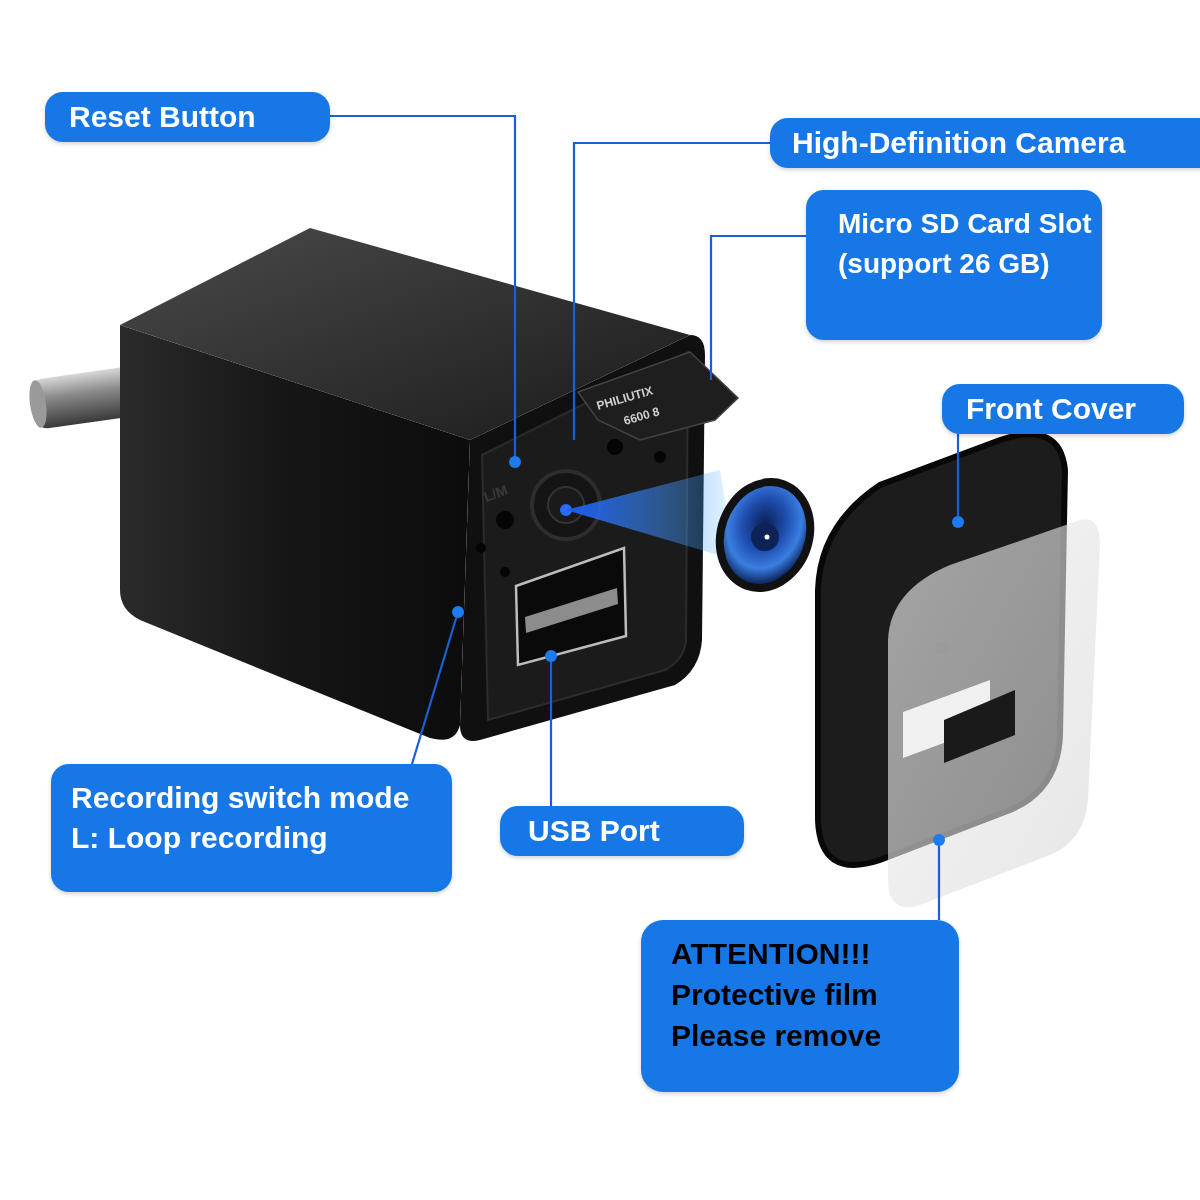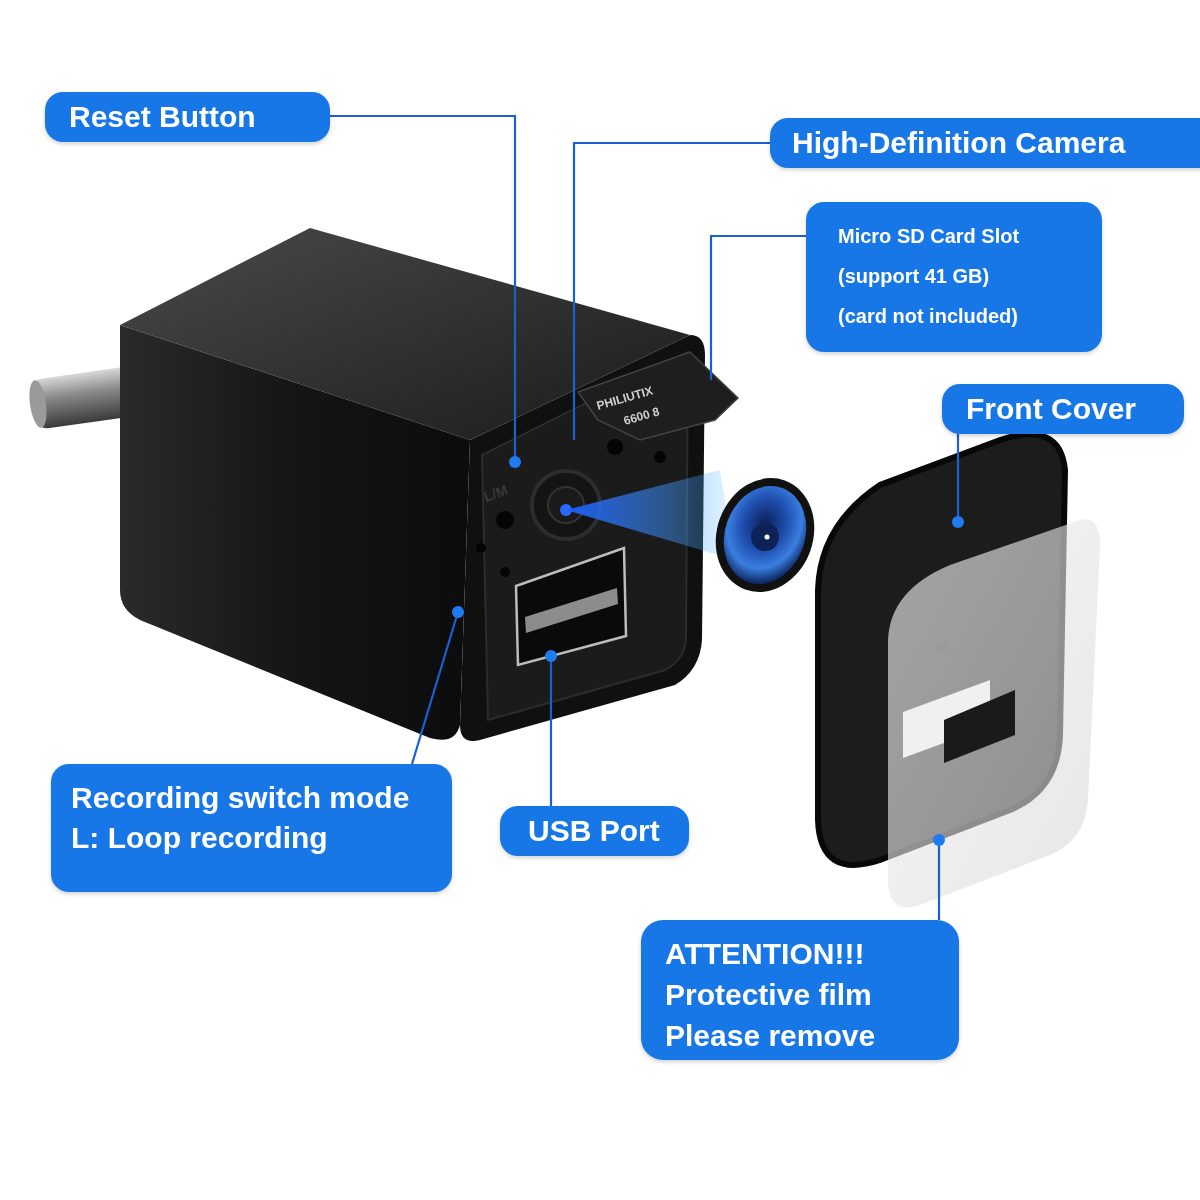--- a/index.html
+++ b/index.html
@@ -8,25 +8,25 @@
     .stage { position: absolute; left: 0; top: 0; width: 1200px; height: 1200px; }
     svg.art { position: absolute; left: 0; top: 0; width: 1200px; height: 1200px; }
     .callout {
       position: absolute; background: #1877e6; color: #ffffff;
       border-radius: 18px; font-weight: bold; box-sizing: border-box;
       box-shadow: 0 2px 4px rgba(0,0,0,0.18);
     }
     .callout .line { display: block; white-space: nowrap; }
     .c-reset   { left: 45px;  top: 92px;  width: 285px; height: 50px; font-size: 30px; padding: 8px 0 0 24px; }
     .c-camera  { left: 770px; top: 118px; width: 458px; height: 50px; font-size: 30px; padding: 8px 0 0 22px; }
-    .c-sd      { left: 806px; top: 202px; width: 296px; height: 150px; font-size: 20px; line-height: 40px; padding: 14px 0 0 32px; }
+    .c-sd      { left: 806px; top: 190px; width: 296px; height: 150px; font-size: 28px; line-height: 40px; padding: 14px 0 0 32px; }
     .c-front   { left: 926px; top: 384px; width: 242px; height: 50px; font-size: 30px; padding: 8px 0 0 24px; margin-left: 16px; }
     .c-record  { left: 51px;  top: 764px; width: 401px; height: 128px; font-size: 30px; line-height: 40px; padding: 14px 0 0 20px; }
-    .c-usb     { left: 500px; top: 806px; width: 189px; height: 50px; font-size: 30px; padding: 8px 0 0 28px; }
-    .c-attn    { left: 641px; top: 920px; width: 318px; height: 140px; font-size: 30px; line-height: 41px; padding: 13px 0 0 24px; color: #ffffff; border-radius: 22px; }
+    .c-usb     { left: 500px; top: 806px; width: 244px; height: 50px; font-size: 30px; padding: 8px 0 0 28px; }
+    .c-attn    { left: 641px; top: 920px; width: 318px; height: 172px; font-size: 30px; line-height: 41px; padding: 13px 0 0 30px; color: #000000; border-radius: 22px; }
   </style>
 </head>
 <body>
 
 <div class="stage">
 
   <svg class="art" viewBox="0 0 1200 1200">
     <defs>
       <linearGradient id="bodyTop" x1="0" y1="0" x2="1" y2="1">
         <stop offset="0" stop-color="#4a4a4a"></stop>
@@ -130,22 +130,21 @@
   <div class="callout c-reset">
     <span class="line">Reset Button</span>
   </div>
 
   <div class="callout c-camera">
     <span class="line">High-Definition Camera</span>
   </div>
 
   <div class="callout c-sd">
     <span class="line">Micro SD Card Slot</span>
-    <span class="line">(support 41 GB)</span>
-    <span class="line">(card not included)</span>
+    <span class="line">(support 26 GB)</span>
   </div>
 
   <div class="callout c-front">
     <span class="line">Front Cover</span>
   </div>
 
   <div class="callout c-record">
     <span class="line">Recording switch mode</span>
     <span class="line">L: Loop recording</span>
   </div>

